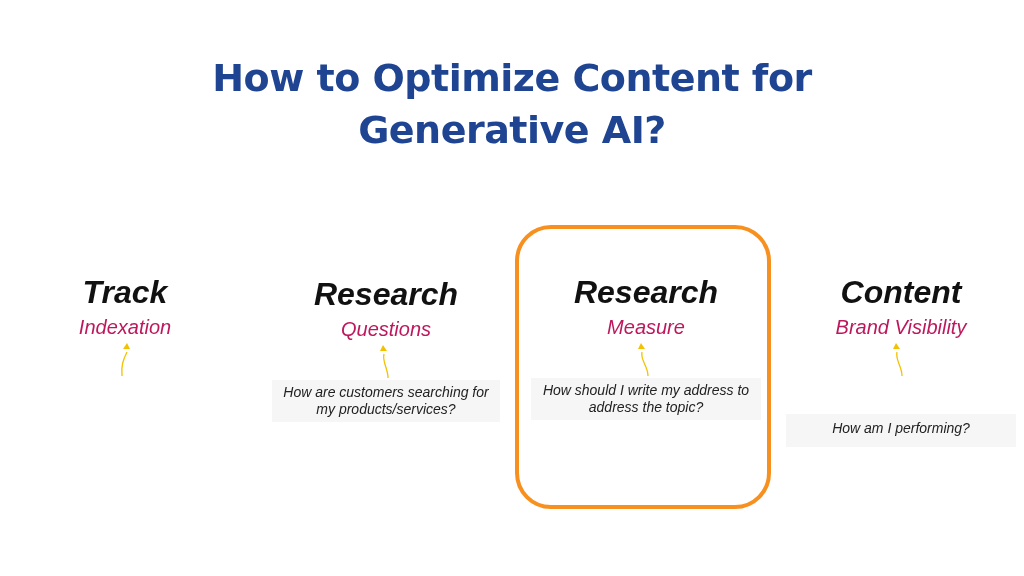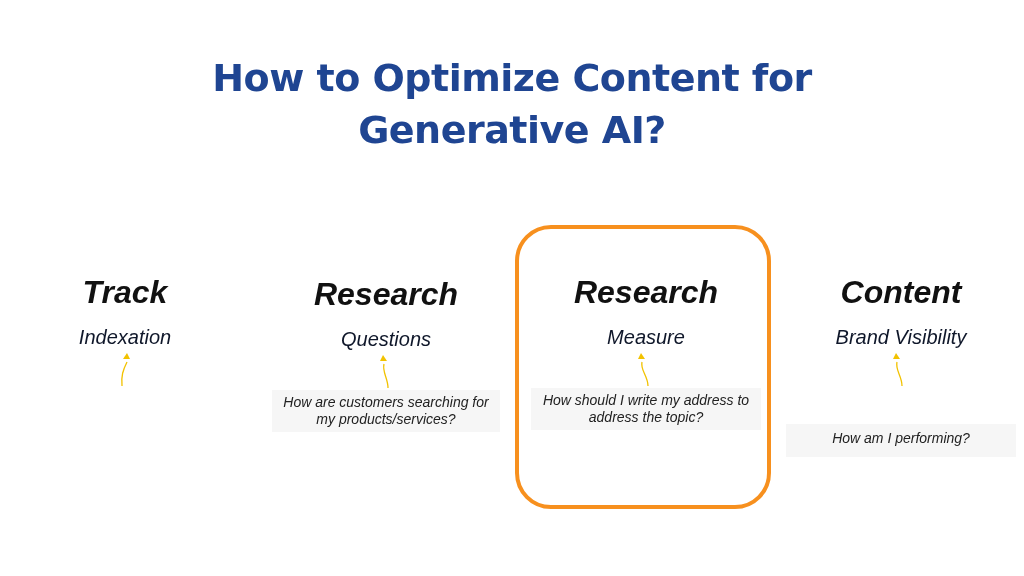--- a/index.html
+++ b/index.html
@@ -2,21 +2,21 @@
 <html><head>
 <meta charset="utf-8">
 <style>
   html,body{margin:0;padding:0;background:#ffffff;}
   body{width:1024px;height:576px;position:relative;overflow:hidden;font-family:"Liberation Sans",sans-serif;}
   .title{position:absolute;left:0;top:52px;width:1024px;text-align:center;color:#1f4592;font-family:"DejaVu Sans",sans-serif;font-weight:bold;font-size:38px;line-height:52px;letter-spacing:-0.5px;}
   .title div{white-space:nowrap;}
   .highlight{position:absolute;left:515px;top:225px;width:256px;height:284px;border:4px solid #f7901e;border-radius:36px;box-sizing:border-box;}
   .col{position:absolute;top:270px;text-align:center;font-style:italic;}
   .col .h{font-family:"Liberation Sans",sans-serif;font-weight:bold;font-size:32px;color:#111;line-height:44px;white-space:nowrap;}
-  .col .sub{font-size:20px;color:#0f172a;margin-top:10px;line-height:26px;white-space:nowrap;}
+  .col .sub{font-size:20px;color:#be185d;line-height:26px;white-space:nowrap;}
   .col .arrow{position:relative;height:38px;width:40px;margin:0 auto;}
   .col .q{background:#f6f6f6;font-size:14px;color:#222;line-height:17px;padding:4px 6px;white-space:nowrap;}
 </style>
 </head>
 <body>
 
 <div class="title">
   <div>How to Optimize Content for</div>
   <div>Generative AI?</div>
 </div>

